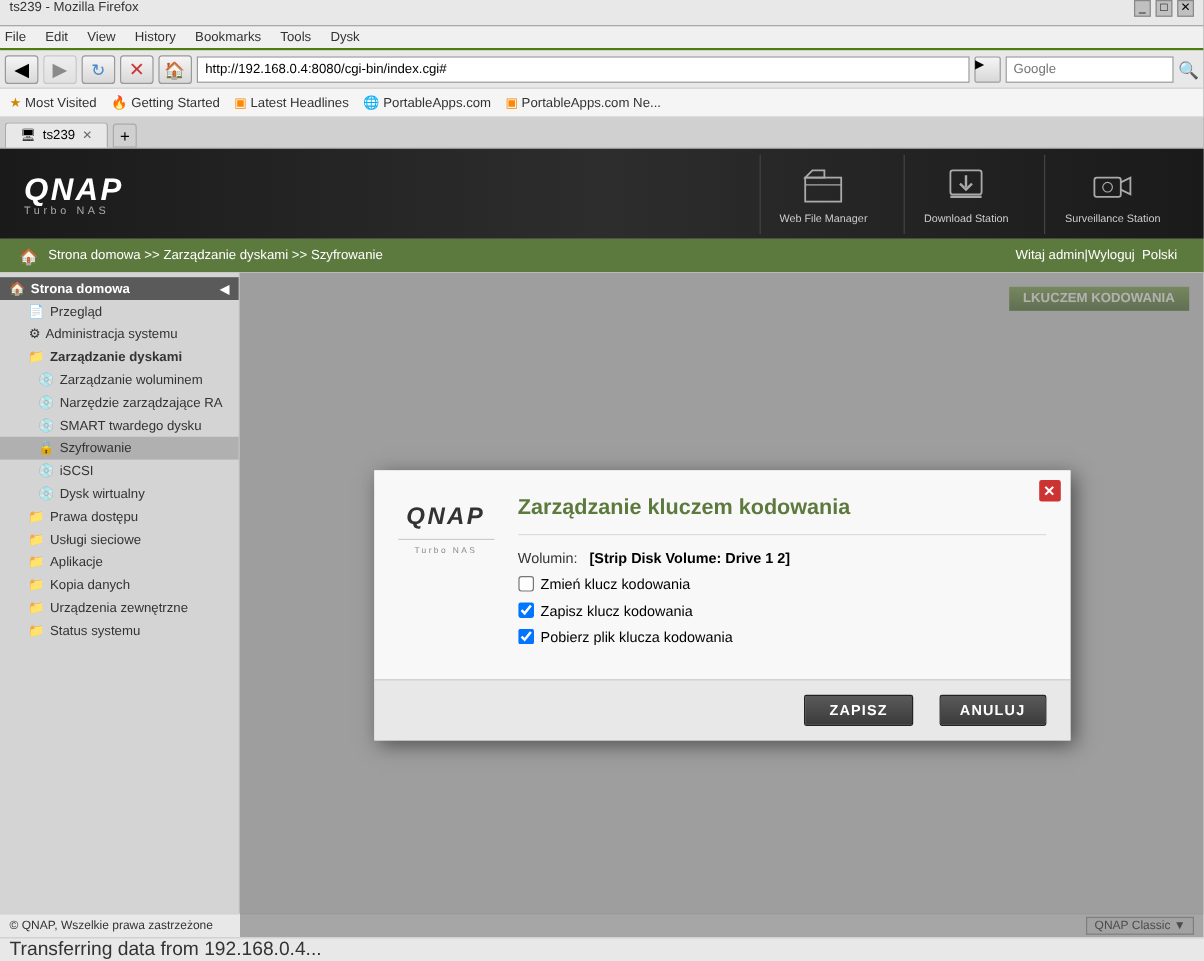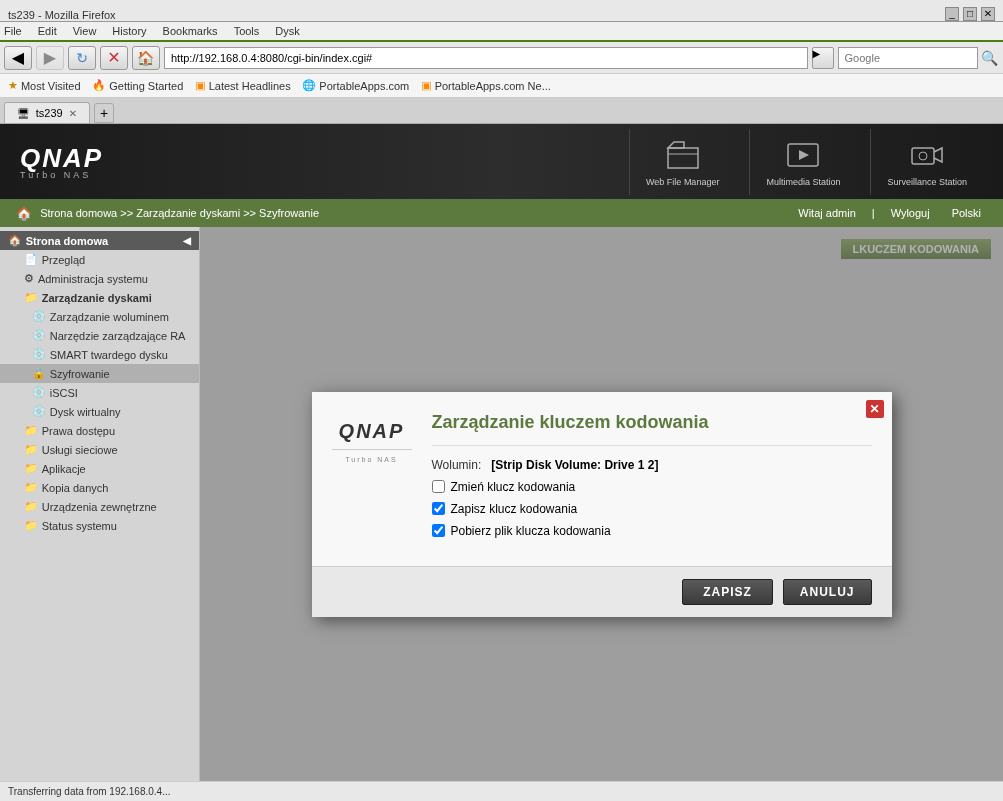--- a/index.html
+++ b/index.html
@@ -1,19 +1,19 @@
 <!DOCTYPE html>
 <html><head>
   <meta charset="utf-8">
   <style>
     * { margin: 0; padding: 0; box-sizing: border-box; }
     body { width: 1003px; height: 801px; font-family: Arial, sans-serif; font-size: 12px; overflow: hidden; background: #c0c0c0; }
 
     
-    .browser-titlebar { background: #e8e8e8; height: 22px; display: flex; align-items: flex-end; padding: 0 8px; border-bottom: 1px solid #999; }
+    .browser-titlebar { background: #e8e8e8; height: 22px; display: flex; align-items: flex-start; padding: 0 8px; border-bottom: 1px solid #999; }
     .browser-titlebar-text { font-size: 11px; color: #333; }
     .browser-titlebar-controls { margin-left: auto; display: flex; gap: 4px; }
     .browser-titlebar-controls span { width: 14px; height: 14px; background: #c0c0c0; border: 1px solid #888; display: inline-block; text-align: center; line-height: 12px; font-size: 10px; cursor: pointer; }
 
     .browser-menubar { background: #f0f0f0; height: 20px; display: flex; align-items: center; padding: 0 4px; border-bottom: 2px solid #4d7c0f; gap: 16px; }
     .browser-menubar span { font-size: 11px; color: #333; cursor: pointer; }
 
     .browser-toolbar { background: #e8e8e8; height: 32px; display: flex; align-items: center; padding: 0 4px; gap: 4px; border-bottom: 1px solid #ccc; }
     .nav-btn { width: 28px; height: 24px; background: linear-gradient(to bottom, #f5f5f5, #d8d8d8); border: 1px solid #999; border-radius: 3px; cursor: pointer; display: flex; align-items: center; justify-content: center; font-size: 14px; }
     .address-bar { flex: 1; height: 22px; border: 1px solid #999; background: white; padding: 2px 6px; font-size: 11px; }
@@ -34,21 +34,21 @@
 
     .qnap-header { background: linear-gradient(to right, #1a1a1a, #2d2d2d, #1a1a1a); height: 75px; display: flex; align-items: center; padding: 0 20px; }
     .qnap-logo { display: flex; flex-direction: column; }
     .qnap-logo-text { color: white; font-size: 26px; font-weight: bold; letter-spacing: 2px; font-style: italic; }
     .qnap-logo-sub { color: #aaa; font-size: 9px; letter-spacing: 3px; margin-top: -4px; }
     .qnap-nav-icons { margin-left: auto; display: flex; gap: 14px; text-align: right; }
     .qnap-nav-item { display: flex; flex-direction: column; align-items: center; padding: 8px 16px; cursor: pointer; color: #ccc; font-size: 9px; gap: 4px; border-left: 1px solid #444; }
     .nav-icon-img { width: 36px; height: 36px; display: flex; align-items: center; justify-content: center; }
 
     .qnap-breadcrumb { background: #5c7a3e; height: 28px; display: flex; align-items: center; padding: 0 16px; color: white; font-size: 11px; justify-content: space-between; }
-    .breadcrumb-right { display: flex; align-items: center; gap: 16px; }
+    .breadcrumb-right { display: flex; align-items: center; }
 
     .qnap-content { flex: 1; display: flex; background: #e0e0e0; overflow: hidden; }
 
     
     .sidebar { width: 200px; background: #d4d4d4; border-right: 1px solid #bbb; overflow-y: auto; padding: 4px 0; }
     .sidebar-item { display: flex; align-items: center; padding: 3px 8px; cursor: pointer; font-size: 11px; color: #333; gap: 4px; }
     .sidebar-item.active { background: #b8b8b8; }
     .sidebar-section { margin-left: 16px; }
 
     
@@ -68,21 +68,21 @@
 
     .modal-content-area { flex: 1; }
     .modal-title { color: #5c7a3e; font-size: 18px; font-weight: bold; margin-bottom: 12px; }
     .modal-divider { height: 1px; background: #ddd; margin-bottom: 12px; }
 
     .form-row { margin-bottom: 8px; font-size: 12px; display: flex; align-items: center; gap: 6px; }
     .form-row label { display: flex; align-items: center; gap: 4px; cursor: pointer; }
     .form-row .field-label { color: #333; margin-right: 4px; }
     .password-input { border: 1px solid #8db; background: #f0fff0; padding: 2px 4px; width: 120px; height: 18px; font-size: 11px; }
 
-    .modal-footer { background: #e8e8e8; padding: 12px 20px; display: flex; justify-content: flex-end; gap: 10px; border-top: 1px solid #ccc; }
+    .modal-footer { background: #e8e8e8; padding: 12px 20px; display: flex; justify-content: flex-end; gap: 22px; border-top: 1px solid #ccc; }
     .btn-save { background: linear-gradient(to bottom, #5a5a5a, #3a3a3a); color: white; border: 1px solid #222; padding: 5px 20px; font-size: 12px; cursor: pointer; border-radius: 2px; font-weight: bold; letter-spacing: 1px; }
     .btn-cancel { background: linear-gradient(to bottom, #5a5a5a, #3a3a3a); color: white; border: 1px solid #222; padding: 5px 16px; font-size: 12px; cursor: pointer; border-radius: 2px; font-weight: bold; letter-spacing: 1px; }
 
     
     .content-bg { padding: 12px; }
     .section-header { background: linear-gradient(to bottom, #8aaa5a, #5c7a3e); color: white; padding: 4px 12px; font-size: 11px; font-weight: bold; display: inline-block; float: right; margin-bottom: 8px; cursor: pointer; }
   </style>
 </head>
 <body>
 
@@ -162,30 +162,32 @@
         <div class="nav-icon-img">
           <svg width="34" height="30" viewBox="0 0 34 30">
             <rect x="2" y="8" width="30" height="20" fill="none" stroke="#aaa" stroke-width="1.5"></rect>
             <path d="M2,8 L8,2 L18,2 L18,8 Z" fill="none" stroke="#aaa" stroke-width="1.5"></path>
             <line x1="2" y1="14" x2="32" y2="14" stroke="#aaa" stroke-width="1"></line>
           </svg>
         </div>
         <span>Web File Manager</span>
       </div>
 
+
       <div class="qnap-nav-item">
         <div class="nav-icon-img">
           <svg width="34" height="30" viewBox="0 0 34 30">
-            <rect x="2" y="4" width="30" height="22" rx="2" fill="none" stroke="#aaa" stroke-width="1.5"></rect>
-            <polygon points="13,10 13,20 23,15" fill="#aaa"></polygon>
+            <rect x="4" y="2" width="26" height="20" rx="2" fill="none" stroke="#aaa" stroke-width="1.5"></rect>
+            <line x1="17" y1="6" x2="17" y2="16" stroke="#aaa" stroke-width="2"></line>
+            <polyline points="12,13 17,18 22,13" fill="none" stroke="#aaa" stroke-width="2"></polyline>
+            <line x1="4" y1="24" x2="30" y2="24" stroke="#aaa" stroke-width="2"></line>
           </svg>
         </div>
-        <span>Multimedia Station</span>
-      </div>
-
+        <span>Download Station</span>
+      </div>
 
       <div class="qnap-nav-item">
         <div class="nav-icon-img">
           <svg width="34" height="30" viewBox="0 0 34 30">
             <rect x="2" y="8" width="22" height="16" rx="2" fill="none" stroke="#aaa" stroke-width="1.5"></rect>
             <polyline points="24,12 32,8 32,22 24,18" fill="none" stroke="#aaa" stroke-width="1.5"></polyline>
             <circle cx="13" cy="16" r="4" fill="none" stroke="#aaa" stroke-width="1"></circle>
           </svg>
         </div>
         <span>Surveillance Station</span>
@@ -332,18 +334,22 @@
           <div class="modal-footer">
             <button class="btn-save">ZAPISZ</button>
             <button class="btn-cancel">ANULUJ</button>
           </div>
 
         </div>
       </div>
     </div>
   </div>
 
-
-</div>
-
-<div style="position:fixed; bottom:0; left:0; right:0; background:#e8e8e8; height:20px; display:flex; align-items:center; padding:0 8px; border-top:1px solid #ccc; font-size:10px; color:#333; z-index:200;">
+  <div class="status-bar">
+    <span>© QNAP, Wszelkie prawa zastrzeżone</span>
+    <span style="background:#e0e0e0; border:1px solid #999; padding:1px 6px; cursor:pointer;">QNAP Classic ▼</span>
+  </div>
+
+</div>
+
+<div style="position:fixed; bottom:0; left:0; right:0; background:#e8e8e8; height:20px; display:flex; align-items:center; padding:0 8px; border-top:1px solid #ccc; font-size:16px; color:#333; z-index:200;">
   <span>Transferring data from 192.168.0.4...</span>
 </div>
 
 </body></html>

